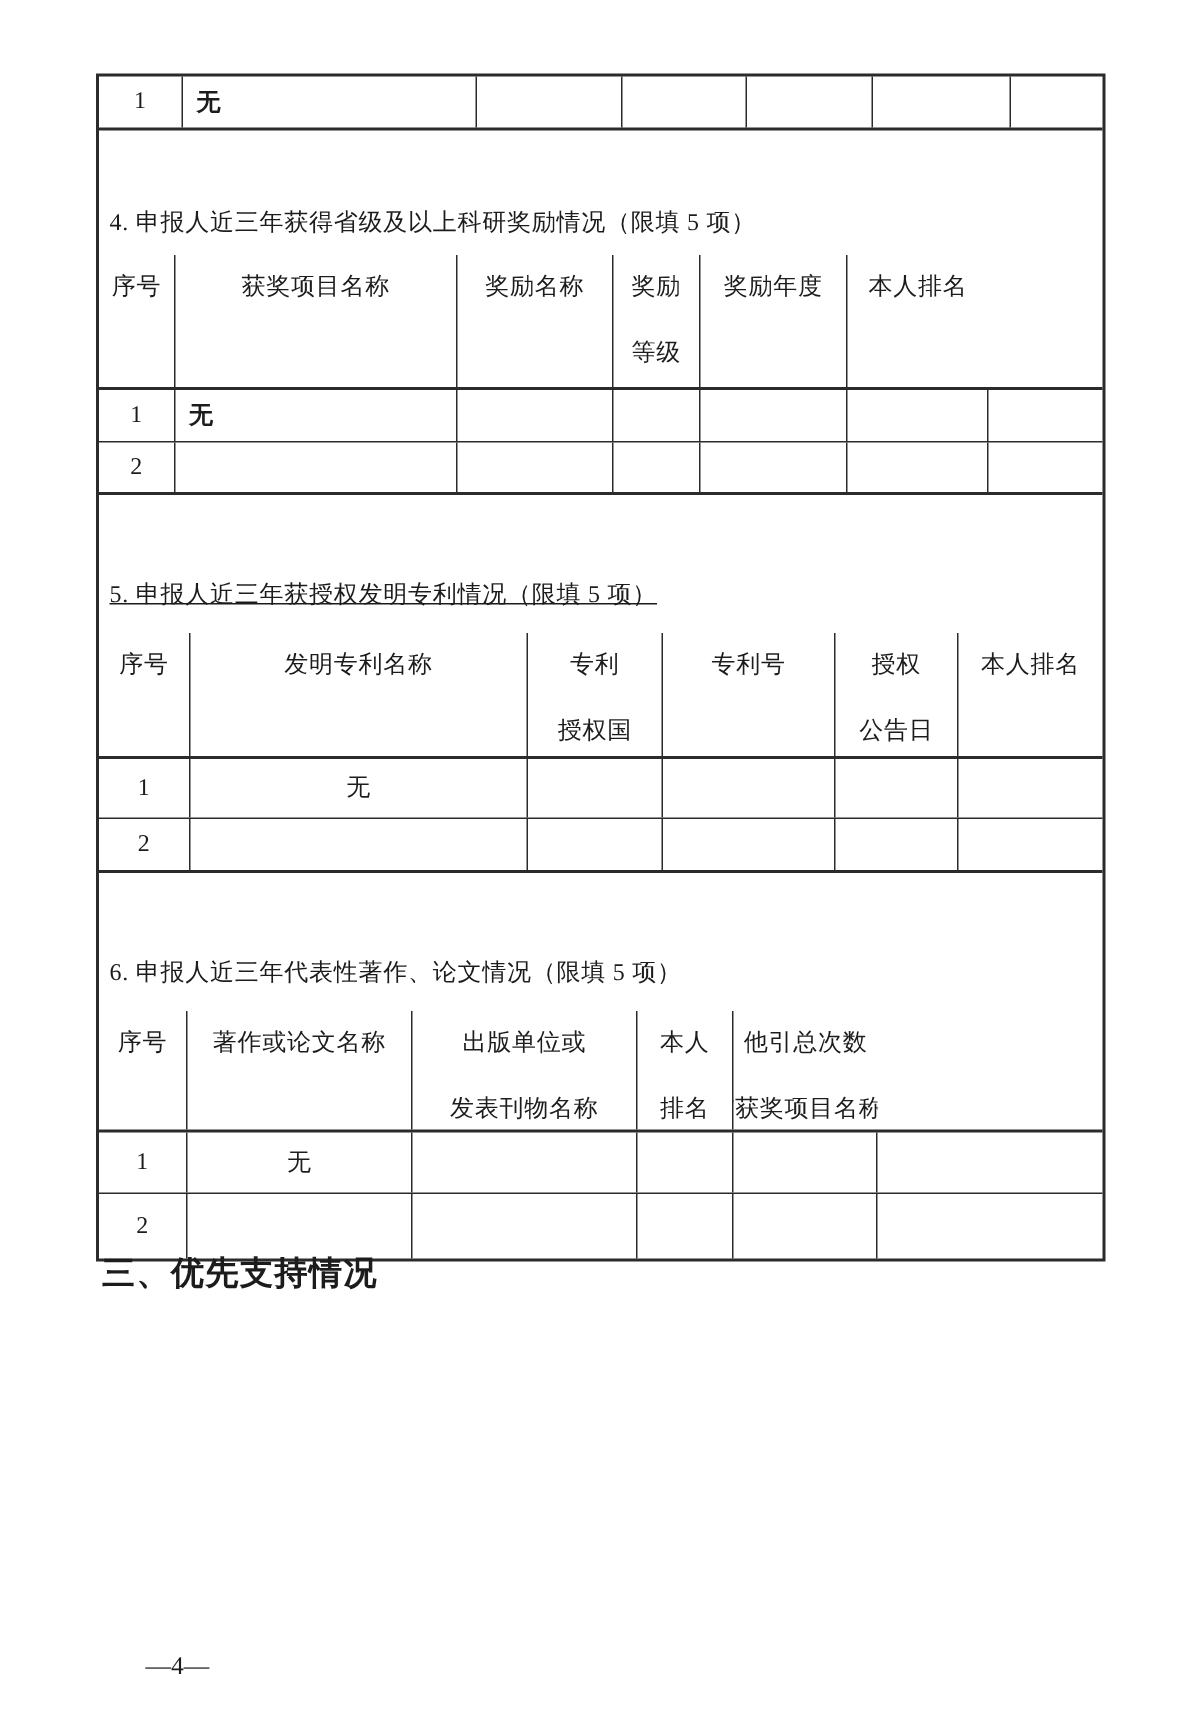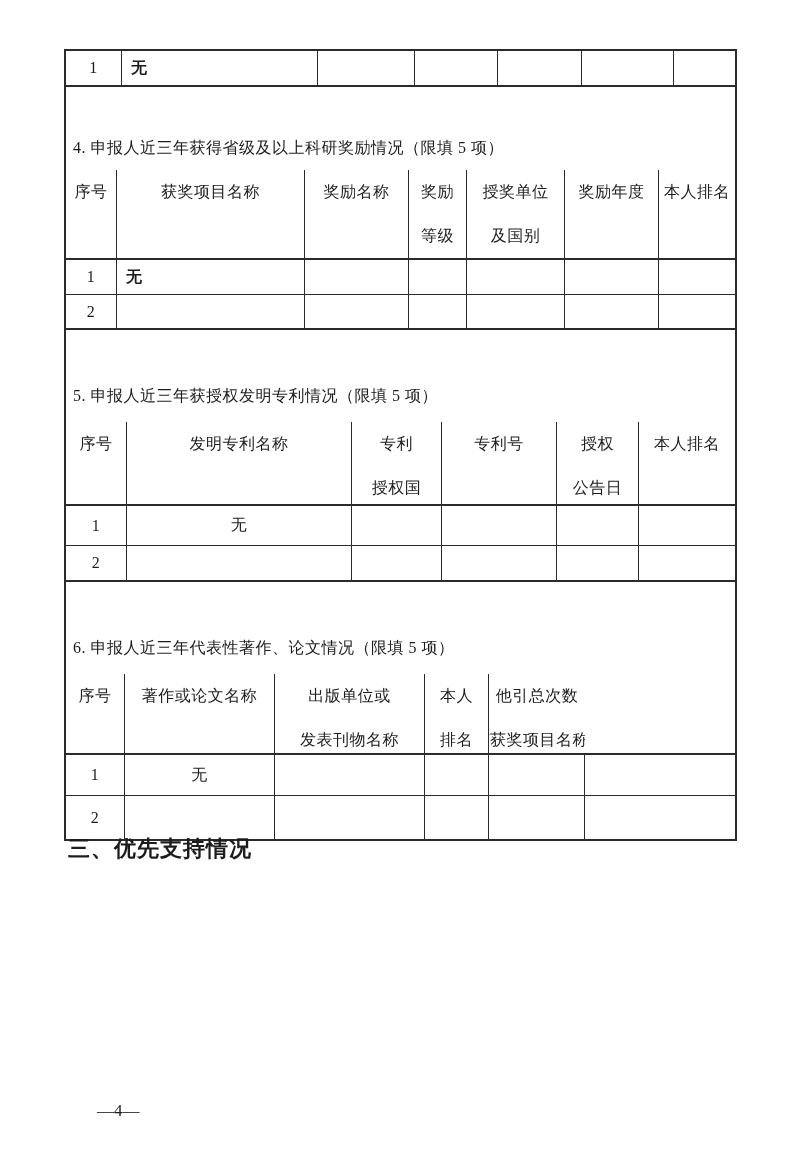--- a/index.html
+++ b/index.html
@@ -24,21 +24,21 @@
   .seg { display: grid; box-sizing: border-box; }
   .seg.bb2 { border-bottom: 2px solid #2b2b2b; }
   .seg.bb1 { border-bottom: 1px solid #2b2b2b; }
   .g-cont { grid-template-columns: 56px 196px 97px 83px 84px 92px 1fr; height: 36px; }
   .g-s4   { grid-template-columns: 51px 188px 104px 58px 98px 94px 1fr; }
   .g-s5   { grid-template-columns: 61px 225px 90px 115px 82px 1fr; }
   .g-s6   { grid-template-columns: 59px 150px 150px 64px 96px 1fr; }
   .h-title { height: 51px; }
   .h-s4hdr { height: 90px; }
   .h-row36 { height: 35px; }
-  .h-s5t   { height: 60px; }
+  .h-s5t   { height: 60px; text-decoration: underline; }
   .h-s5hdr { height: 84px; }
   .h-row41 { height: 40px; }
   .h-row37 { height: 36px; }
   .h-s6t   { height: 60px; }
   .h-s6hdr { height: 81px; }
   .h-row42 { height: 41px; }
   .h-row45 { height: 43px; }
   .cell {
     display: flex;
     align-items: center;
@@ -110,24 +110,20 @@
       </div>
       <div class="cell hdr">
         <div class="hline">奖励名称</div>
 
       </div>
       <div class="cell hdr">
         <div class="hline">奖励</div>
         <div class="hline">等级</div>
       </div>
       <div class="cell hdr">
-        <div class="hline">授奖单位</div>
-        <div class="hline">及国别</div>
-      </div>
-      <div class="cell hdr">
         <div class="hline">奖励年度</div>
 
       </div>
       <div class="cell hdr">
         <div class="hline">本人排名</div>
 
       </div>
     </div>
 
     <div class="seg g-s4 h-row36 bb1">

